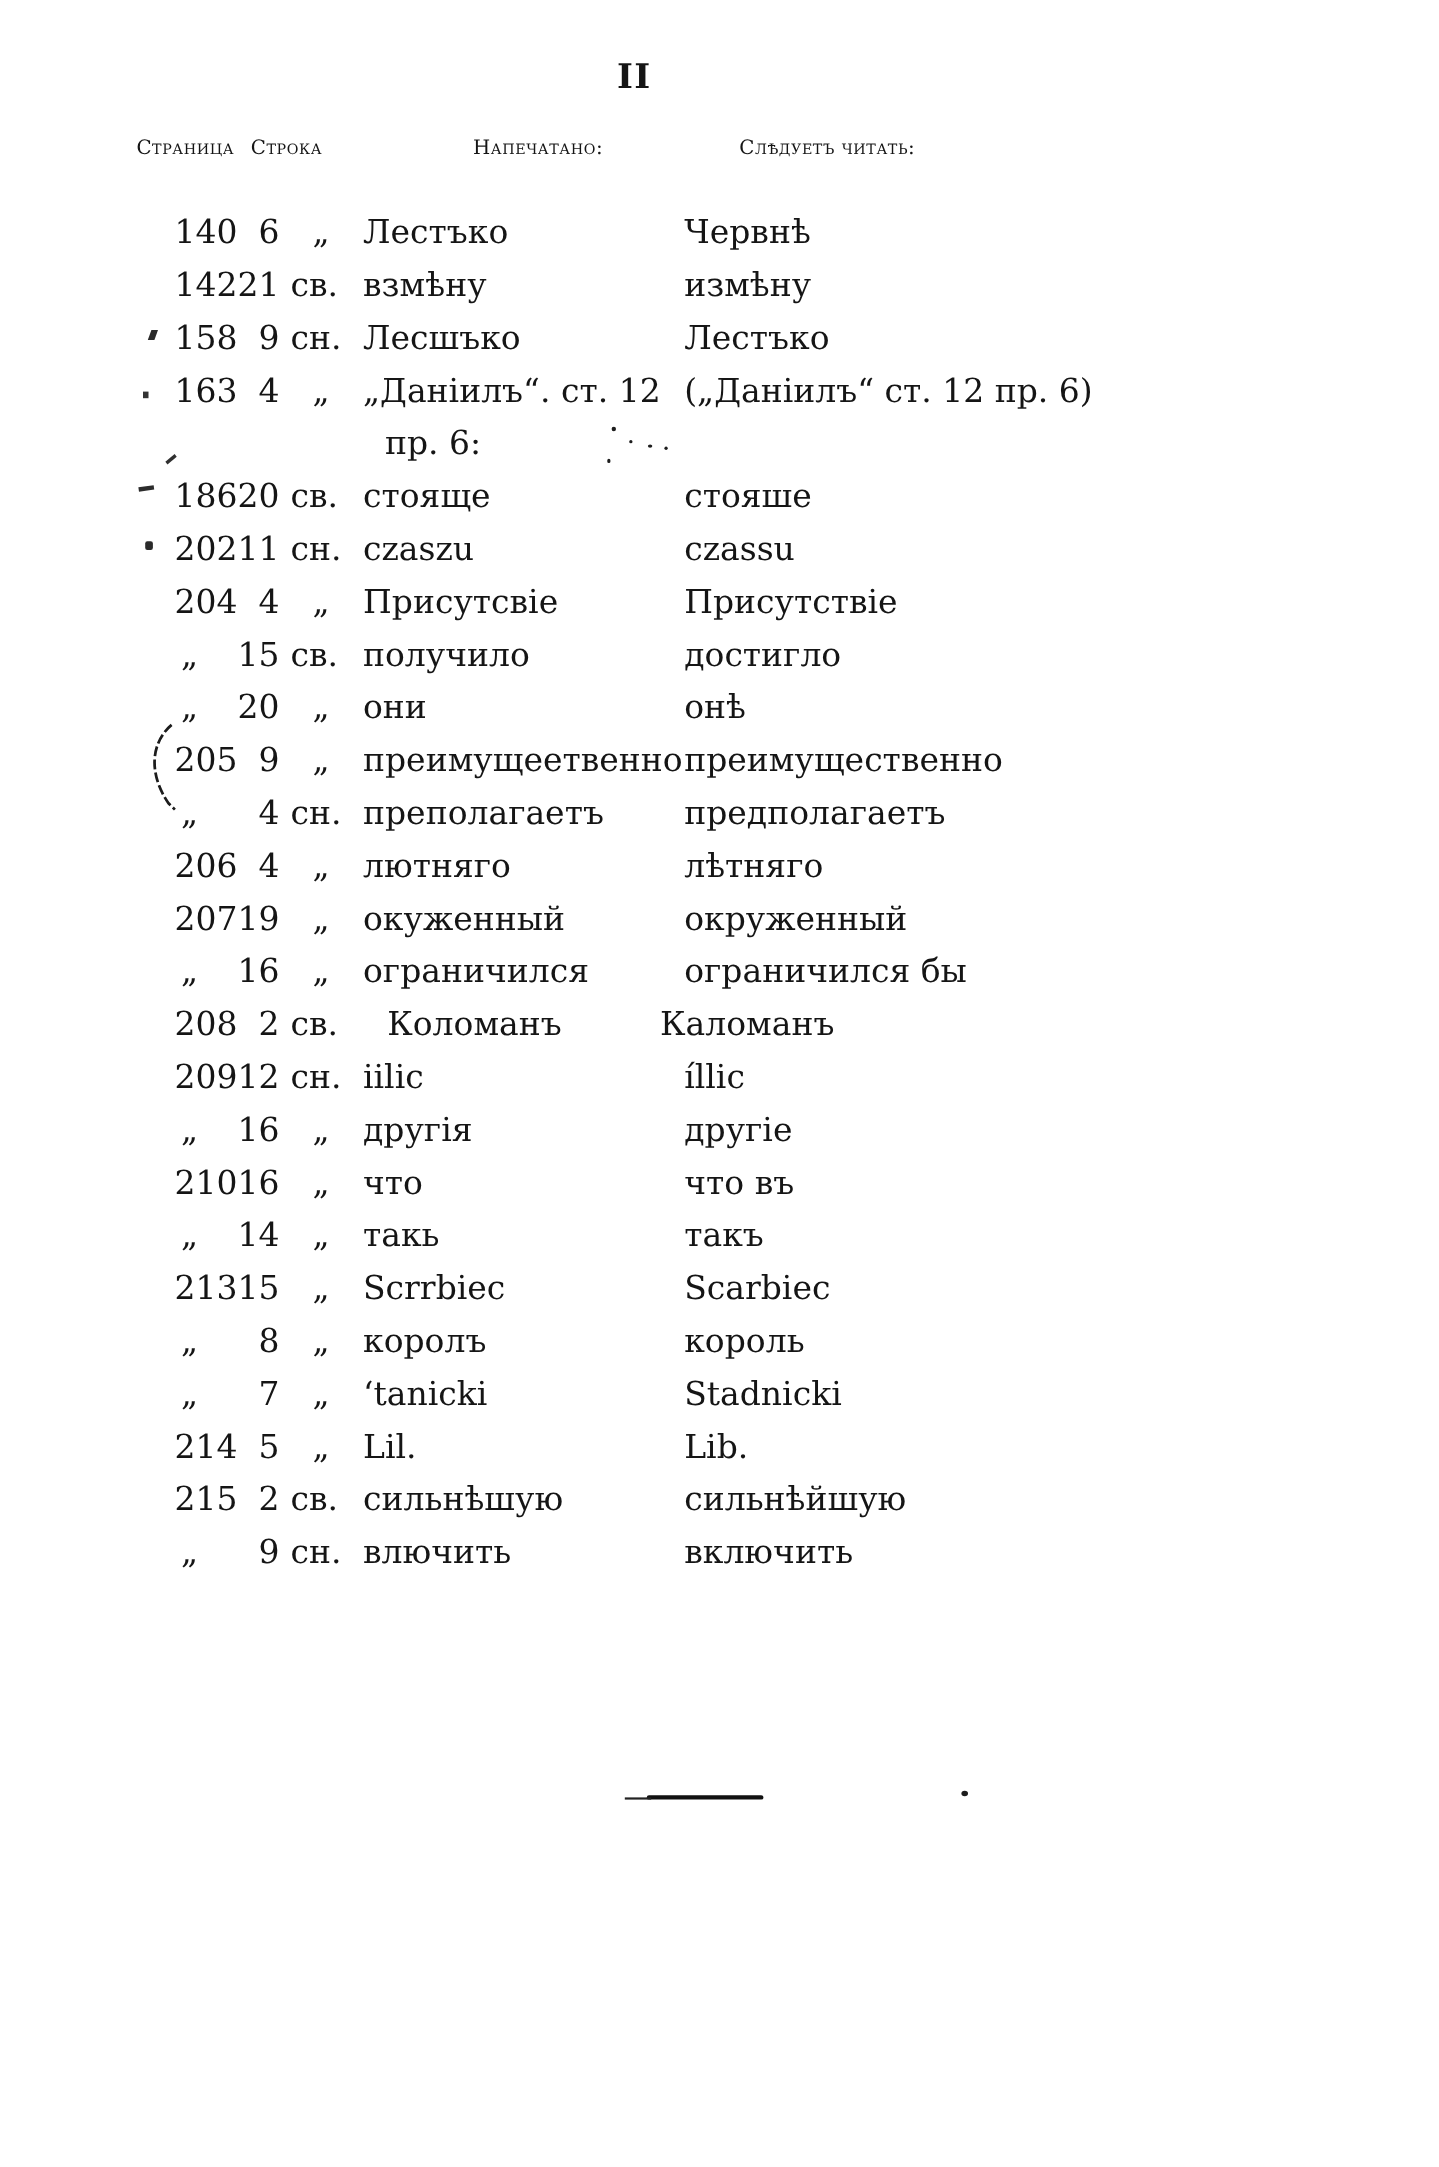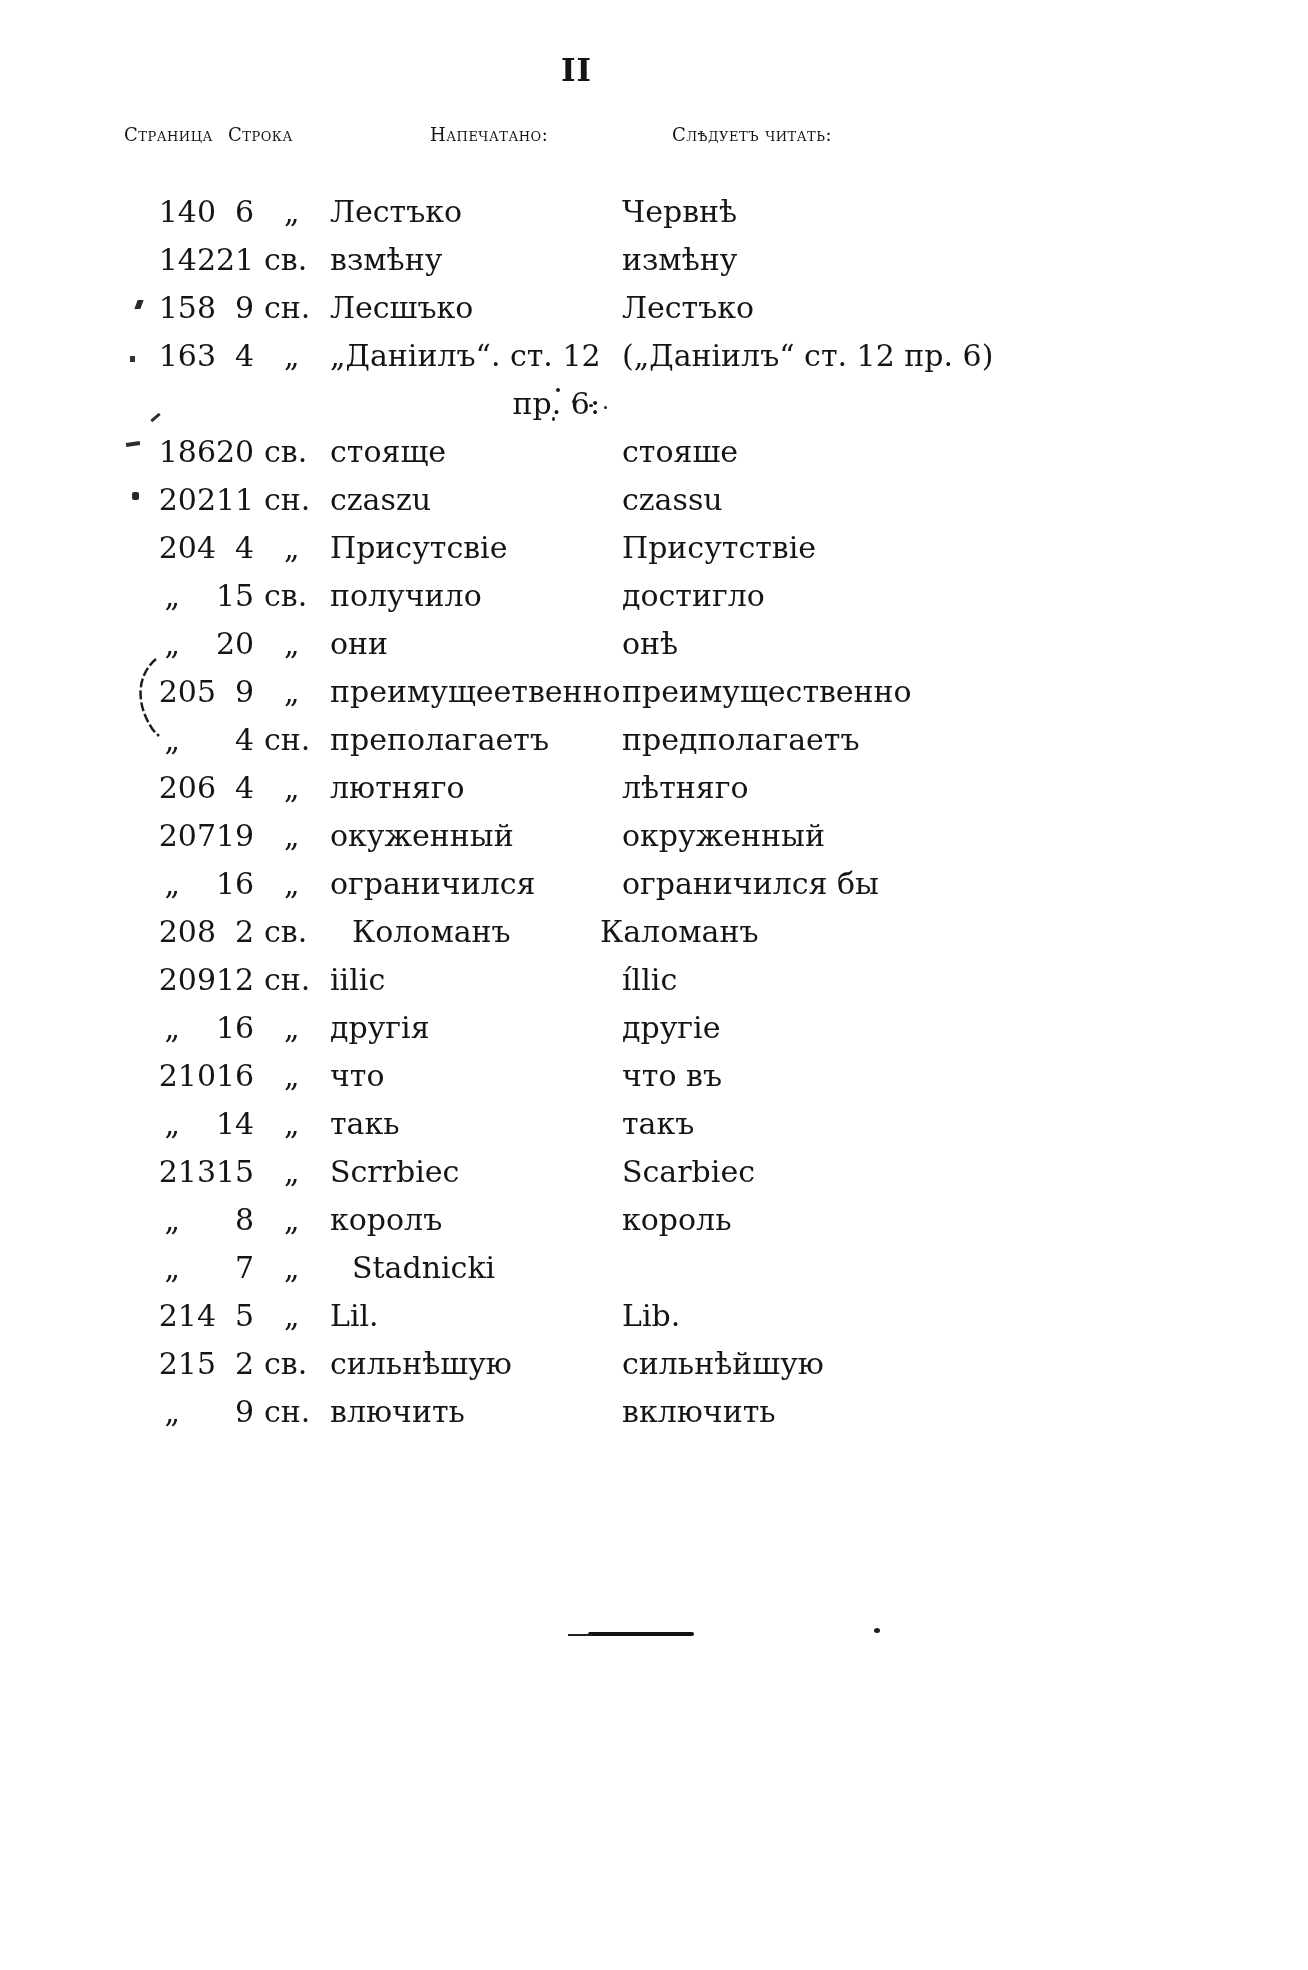--- a/index.html
+++ b/index.html
@@ -39,21 +39,21 @@
     white-space:nowrap;
   }
   .c{display:block;}
   .c-page{text-align:right;}
   .c-line{text-align:right;}
   .c-dir{padding-left:10px;}
   .c-printed{padding-left:0;}
   .c-correct{padding-left:6px;margin-left:16px;}
   .c-page .ditto-mark{margin-right:36px;}
   .c-dir .ditto-mark{margin-left:20px;}
-  .line2{display:block;padding-left:20px;text-align:right;}
+  .line2{display:block;padding-left:20px;}
   .line2:empty{display:none;}
 
   
   .artifact{position:absolute;}
   .bracket-205{left:126px;top:656px;width:42px;height:84px;}
   .speck{background:#1d1d1d;border-radius:50%;}
   .end-rule{
     position:absolute;left:588px;top:1632px;width:106px;height:4px;
     background:#111;border-radius:2px;
   }
@@ -316,20 +316,24 @@
       <span>королъ</span>
       
     </span>
     <span class="c c-correct">король</span>
   </div>
 
   <div class="row">
     <span class="c c-page"><span class="ditto-mark">„</span></span>
     <span class="c c-line">7</span>
     <span class="c c-dir"><span class="ditto-mark">„</span></span>
+    <span class="c c-printed">
+      <span>ʻtanicki</span>
+      
+    </span>
     <span class="c c-correct">Stadnicki</span>
   </div>
 
   <div class="row">
     <span class="c c-page">214</span>
     <span class="c c-line">5</span>
     <span class="c c-dir"><span class="ditto-mark">„</span></span>
     <span class="c c-printed">
       <span>Lil.</span>
       

